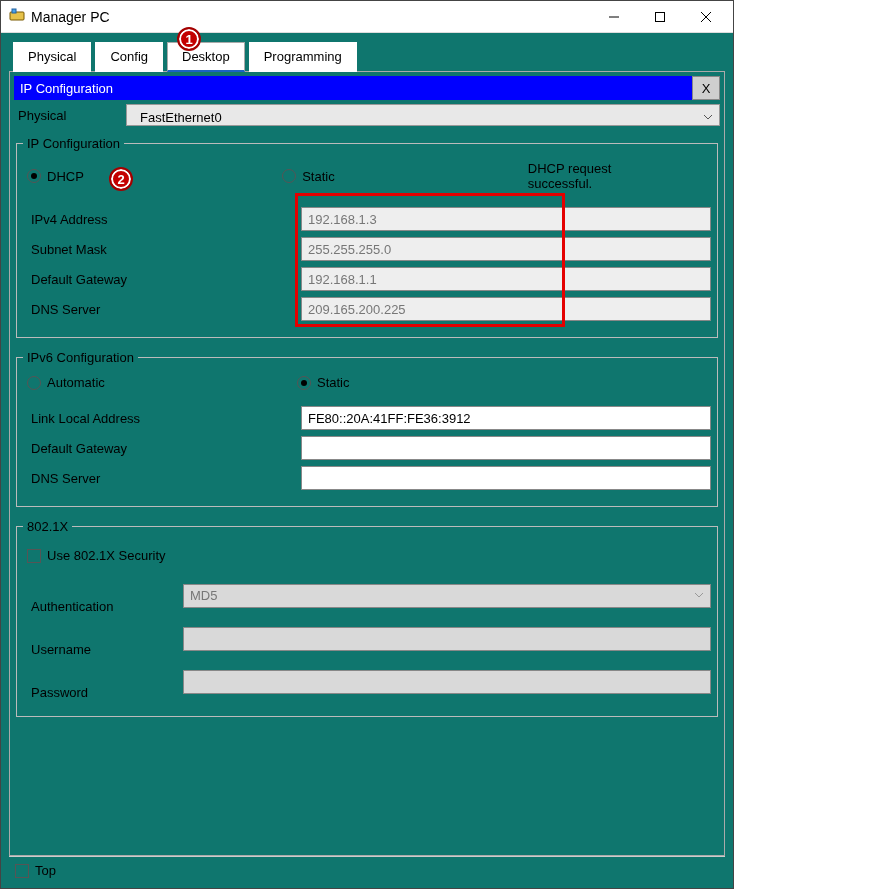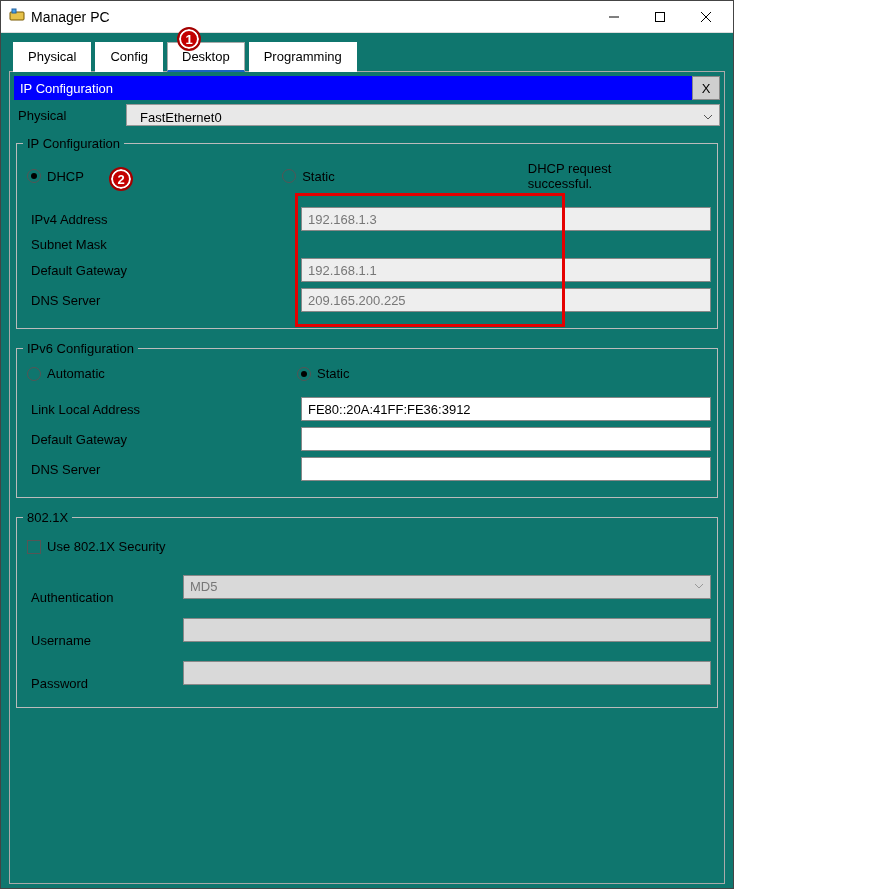--- a/index.html
+++ b/index.html
@@ -172,20 +172,21 @@
             <span>Static</span>
           </div>
           <span class="status-text">DHCP request successful.</span>
         </div>
         <div class="field-row">
           <span class="flabel">IPv4 Address</span>
           <div class="txt disabled">192.168.1.3</div>
         </div>
         <div class="field-row">
           <span class="flabel">Subnet Mask</span>
+          <div class="txt disabled">255.255.255.0</div>
         </div>
         <div class="field-row">
           <span class="flabel">Default Gateway</span>
           <div class="txt disabled">192.168.1.1</div>
         </div>
         <div class="field-row">
           <span class="flabel">DNS Server</span>
           <div class="txt disabled">209.165.200.225</div>
         </div>
         <div class="callout" style="left:92px; top:16px;">2</div>
@@ -241,14 +242,18 @@
         </div>
         <div class="field-row auth-row">
           <span class="albl">Password</span>
           <div class="txt grey"></div>
         </div>
       </fieldset>
 
       <div style="flex:1;"></div>
     </div>
 
+    <div class="bottom-bar">
+      <span class="chk"></span>
+      <span>Top</span>
+    </div>
   </div>
 </div>
 
 </body></html>

